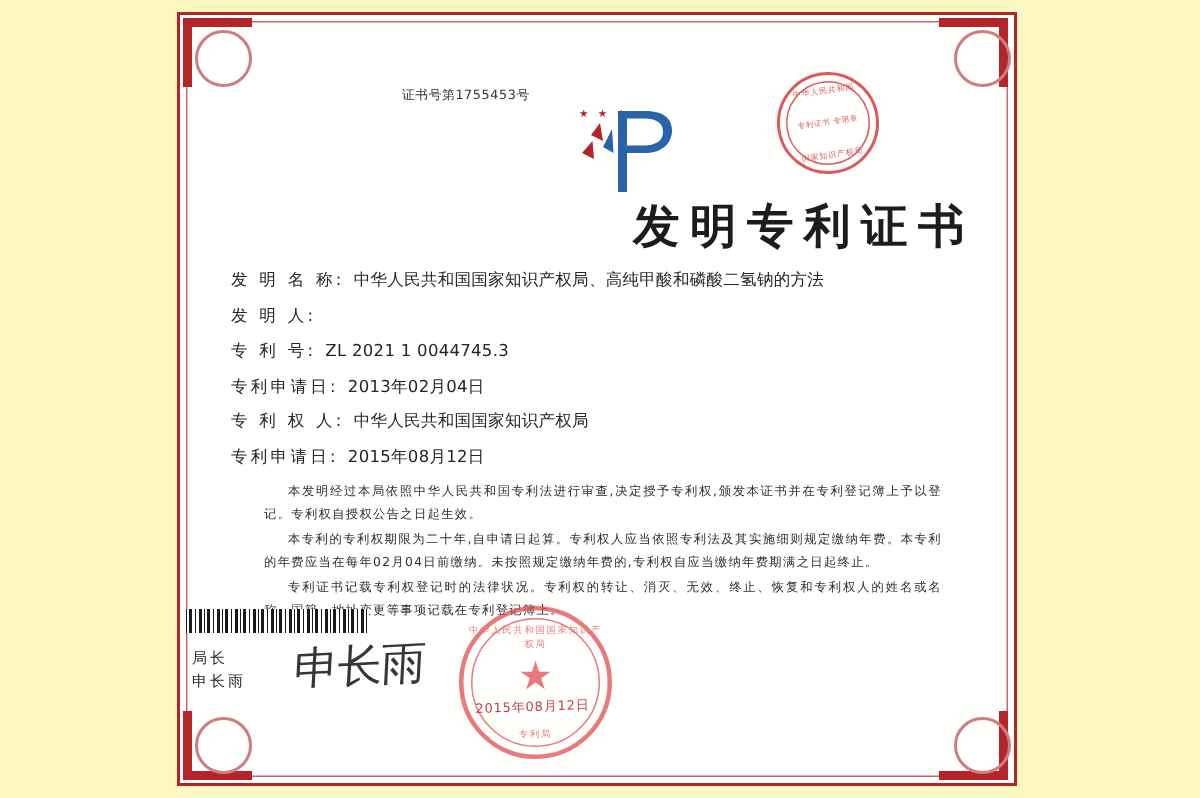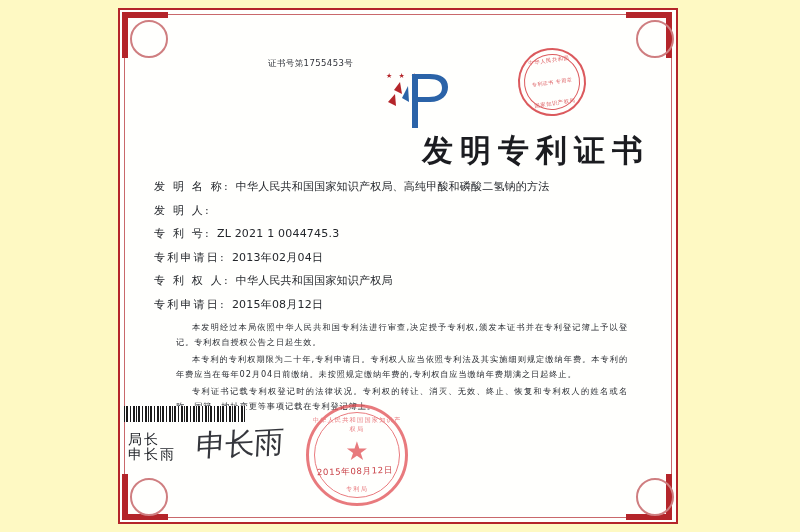--- a/index.html
+++ b/index.html
@@ -120,21 +120,21 @@
   
   .barcode{
     position:absolute;left:124px;top:406px;width:122px;height:16px;
     background:repeating-linear-gradient(90deg,
       #1a1a1a 0 1px, #fff 1px 2px, #1a1a1a 2px 4px, #fff 4px 6px,
       #1a1a1a 6px 7px, #fff 7px 9px, #1a1a1a 9px 11px, #fff 11px 12px);
   }
   
   .sig-label{
     position:absolute;left:128px;top:432px;
-    font-size:14px;color:#23262b;letter-spacing:2px;line-height:15px;
+    font-size:10px;color:#23262b;letter-spacing:2px;line-height:15px;
   }
   .sig-hand{
     position:absolute;left:196px;top:424px;
     font-size:30px;color:#24262c;
     font-family:"DejaVu Serif", serif;
     letter-spacing:-1px;
     transform:rotate(-3deg) skewX(-6deg);
     opacity:.92;
   }
   
@@ -227,21 +227,21 @@
         <span class="fvalue">中华人民共和国国家知识产权局</span>
       </div>
       <div class="frow">
         <span class="flabel">专利申请日:</span>
         <span class="fvalue">2015年08月12日</span>
       </div>
     </div>
 
     <div class="para">
       <p>本发明经过本局依照中华人民共和国专利法进行审查,决定授予专利权,颁发本证书并在专利登记簿上予以登记。专利权自授权公告之日起生效。</p>
-      <p>本专利的专利权期限为二十年,专利申请日。专利权人应当依照专利法及其实施细则规定缴纳年费。本专利的年费应当在每年02月04日前缴纳。未按照规定缴纳年费的,专利权自应当缴纳年费期满之日起终止。</p>
+      <p>本专利的专利权期限为二十年,自申请日起算。专利权人应当依照专利法及其实施细则规定缴纳年费。本专利的年费应当在每年02月04日前缴纳。未按照规定缴纳年费的,专利权自应当缴纳年费期满之日起终止。</p>
       <p>专利证书记载专利权登记时的法律状况。专利权的转让、消灭、无效、终止、恢复和专利权人的姓名或名称、国籍、地址变更等事项记载在专利登记簿上。</p>
     </div>
 
   </div>
 
   <div class="barcode"></div>
 
   <div class="sig-label">
     <div>局长</div>
     <div>申长雨</div>

